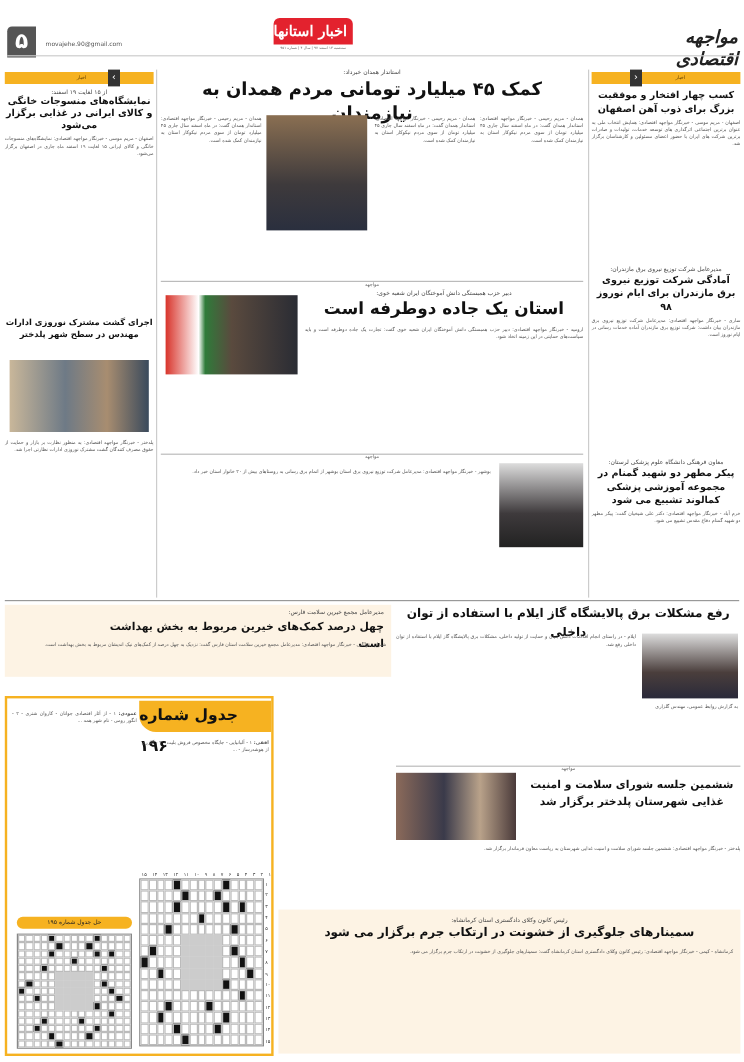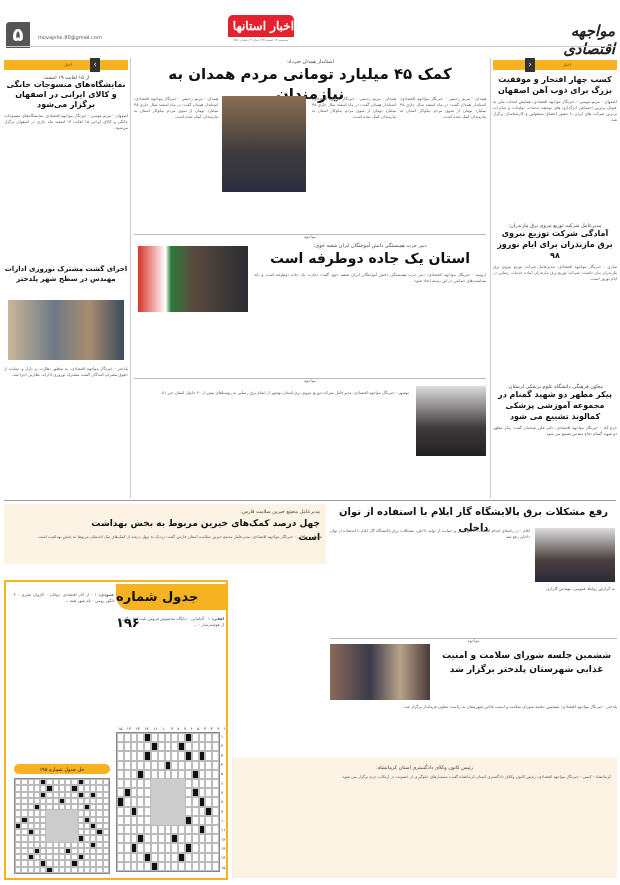--- a/index.html
+++ b/index.html
@@ -19,21 +19,21 @@
 .cell{border:0.5px solid #bbb;background:#fff}
 .cell.b{background:#111}
 .cell.g{background:#ccc;border-color:#ccc}
 </style>
 </head>
 <body>
 
 <div class="abs" style="left:0;top:0;width:620px;height:50px">
   <div class="abs" style="left:6px;top:22px;width:24px;height:26px;background:#555;border-radius:4px 0 0 0;color:#fff;font-size:18px;font-weight:bold;text-align:center;line-height:26px">۵</div>
   <div class="abs" style="left:38px;top:34px;font-size:5px;color:#555">movajehe.90@gmail.com</div>
-  <div class="abs" style="left:228px;top:15px;width:66px;height:22px;background:#e3222e;border-radius:5px 5px 0 0;color:#fff;font-size:12px;font-weight:bold;text-align:right;line-height:22px;font-family:'DejaVu Serif',serif">اخبار استانها</div>
+  <div class="abs" style="left:228px;top:15px;width:66px;height:22px;background:#e3222e;border-radius:5px 5px 0 0;color:#fff;font-size:12px;font-weight:bold;text-align:left;line-height:22px;font-family:'DejaVu Serif',serif">اخبار استانها</div>
   <div class="abs" style="left:225px;top:38px;width:72px;font-size:3px;color:#666;text-align:center;direction:rtl">سه‌شنبه ۱۴ اسفند ۹۷ | سال ۴ | شماره ۹۵۱</div>
   <div class="abs" style="left:520px;top:22px;width:95px;font-size:15px;font-weight:bold;font-style:italic;color:#222;direction:rtl;font-family:'DejaVu Serif',serif">مواجهه اقتصادی</div>
   <div class="abs hdrline" style="left:6px;top:46px;width:610px"></div>
 </div>
 
 <div class="tagbar" style="left:493px;top:60px;width:124px">
   <span class="arr" style="left:32px">›</span>
   <span class="tg" style="left:70px">اخبار</span>
 </div>
 <div class="abs" style="left:493px;top:74px;width:124px">
@@ -51,21 +51,21 @@
   <div class="txt" style="height:60px;margin-top:3px">خرم آباد - خبرنگار مواجهه اقتصادی: دکتر علی شیخیان گفت: پیکر مطهر دو شهید گمنام دفاع مقدس تشییع می شود.</div>
 </div>
 <div class="abs" style="left:490px;top:58px;width:1px;height:440px;background:#ccc"></div>
 
 <div class="tagbar" style="left:4px;top:60px;width:124px">
   <span class="arr" style="left:86px">‹</span>
   <span class="tg" style="left:60px">اخبار</span>
 </div>
 <div class="abs" style="left:4px;top:74px;width:124px">
   <div class="kicker">از ۱۵ لغایت ۱۹ اسفند:</div>
-  <div class="h1" style="font-size:8px;line-height:10px">نمایشگاه‌های منسوجات خانگی و کالای ایرانی در اصفهان برگزار می‌شود</div>
+  <div class="h1" style="font-size:8px;line-height:10px">نمایشگاه‌های منسوجات خانگی و کالای ایرانی در غذایی برگزار می‌شود</div>
   <div class="txt" style="height:125px;margin-top:3px">اصفهان - مریم موسی - خبرنگار مواجهه اقتصادی: نمایشگاه‌های منسوجات خانگی و کالای ایرانی ۱۵ لغایت ۱۹ اسفند ماه جاری در اصفهان برگزار می‌شود.</div>
 </div>
 <div class="abs" style="left:4px;top:264px;width:124px">
   <div class="h1" style="font-size:7px;line-height:10px">اجرای گشت مشترک نوروزی ادارات مهندس در سطح شهر پلدختر</div>
   <div class="photo abs" style="left:4px;top:36px;width:116px;height:60px;background:linear-gradient(90deg,#c9b79a,#6e7a86 40%,#a88d70 70%,#3a4a5c)"></div>
   <div class="txt" style="position:absolute;top:102px;height:130px;width:124px">پلدختر - خبرنگار مواجهه اقتصادی: به منظور نظارت بر بازار و حمایت از حقوق مصرف کنندگان گشت مشترک نوروزی ادارات نظارتی اجرا شد.</div>
 </div>
 <div class="abs" style="left:130px;top:58px;width:1px;height:440px;background:#ccc"></div>
 
 <div class="abs" style="left:134px;top:58px;width:352px">
@@ -106,20 +106,21 @@
 <div class="abs" style="left:330px;top:644px;width:287px">
   <div class="photo abs" style="left:0;top:0;width:100px;height:56px;background:linear-gradient(90deg,#8b6a5a,#3a3a4a 40%,#b9a28a 70%,#4a3a3a)"></div>
   <div class="abs" style="left:106px;width:181px;top:4px">
     <div class="h1" style="font-size:9px;line-height:14px">ششمین جلسه شورای سلامت و امنیت غذایی شهرستان پلدختر برگزار شد</div>
   </div>
   <div class="txt abs" style="left:0;top:60px;width:287px;height:50px">پلدختر - خبرنگار مواجهه اقتصادی: ششمین جلسه شورای سلامت و امنیت غذایی شهرستان به ریاست معاون فرماندار برگزار شد.</div>
 </div>
 
 <div class="abs sidebox" style="left:232px;top:758px;width:385px;height:120px;background:#fdf3e4;border:none">
   <div class="kicker" style="margin-top:6px">رئیس کانون وکلای دادگستری استان کرمانشاه:</div>
+  <div class="h1" style="font-size:10px;line-height:16px">سمینارهای جلوگیری از خشونت در ارتکاب جرم برگزار می شود</div>
   <div class="txt" style="height:80px;margin:4px 6px">کرمانشاه - کیمی - خبرنگار مواجهه اقتصادی: رئیس کانون وکلای دادگستری استان کرمانشاه گفت: سمینارهای جلوگیری از خشونت در ارتکاب جرم برگزار می شود.</div>
 </div>
 
 <div class="abs" style="left:4px;top:504px;width:322px;height:60px;background:#fdf3e4">
   <div class="kicker abs" style="right:6px;top:4px;width:200px;text-align:right">مدیرعامل مجمع خیرین سلامت فارس:</div>
   <div class="h1 abs" style="right:6px;top:12px;width:230px;font-size:9px;line-height:14px;text-align:right">چهل درصد کمک‌های خیرین مربوط به بخش بهداشت است</div>
   <div class="txt abs" style="left:4px;top:30px;width:314px;height:40px">شیراز - توانایی - خبرنگار مواجهه اقتصادی: مدیرعامل مجمع خیرین سلامت استان فارس گفت: نزدیک به چهل درصد از کمک‌های نیک اندیشان مربوط به بخش بهداشت است.</div>
 </div>
 
 <div class="abs sidebox" style="left:4px;top:580px;width:224px;height:300px;border:2px solid #f6b221;background:#fff">

